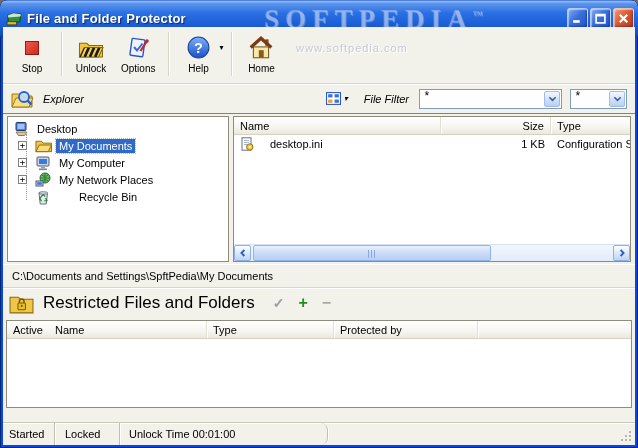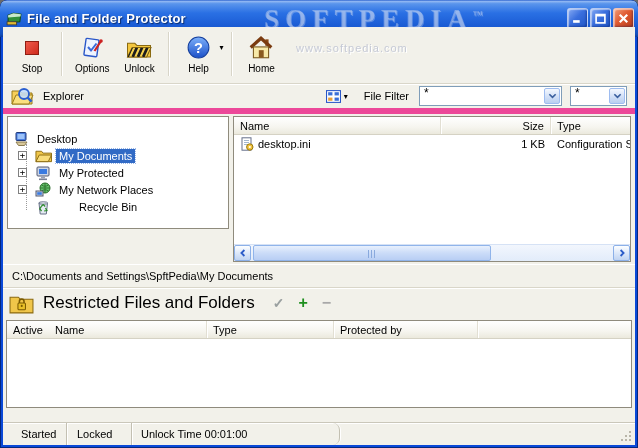--- a/index.html
+++ b/index.html
@@ -38,38 +38,38 @@
   .tbtn { display:flex; flex-direction:column; align-items:center; justify-content:center;
           min-width:46px; height:48px; padding:2px 6px; border:1px solid transparent; border-radius:3px; cursor:default; }
   .tbtn .ticon { height:26px; display:flex; align-items:center; justify-content:center; }
   .tbtn .tlabel { font-size:10px; color:#000; margin-top:2px; }
   .tsep { width:1px; height:44px; background:#d8d5c8; box-shadow:1px 0 0 #fff; margin:0 6px; }
   .stop-sq { width:14px; height:14px; background:linear-gradient(135deg,#ef5a4b,#cf2a1c); border:1px solid #8f1d12; }
   .help-arrow { display:flex; align-items:center; margin:0 2px 14px -2px; font-size:8px; color:#000; }
 
   
   .explorerbar { height:30px; display:flex; align-items:center; padding:0 8px 0 6px;
-                 border-bottom:6px solid #ec4899; box-shadow:inset 0 1px 0 #fff; }
+                 border-bottom:1px solid #ec4899; box-shadow:inset 0 1px 0 #fff;font-style:italic; }
   .explorerbar .eicon { width:26px; height:22px; margin-right:8px; }
   .explorerbar .etitle { font-size:11px; color:#000; }
   .filtergroup { margin-left:auto; display:flex; align-items:center; }
   .viewsbtn { display:flex; align-items:center; gap:3px; padding:2px 3px; border:1px solid transparent; border-radius:2px; margin-right:12px; }
   .viewsbtn .varrow { font-size:8px; color:#000; }
   .ff-label { font-size:11px; margin-right:10px; }
   .combo { height:20px; background:#fff; border:1px solid #7f9db9; display:flex; align-items:flex-start; position:relative; }
   .combo.wide { width:143px; margin-right:8px; }
   .combo.narrow { width:57px; }
   .combo .cval { font-size:12px; padding:0 0 0 4px; line-height:12px; }
   .combo .cbtn { position:absolute; right:1px; top:1px; bottom:1px; width:16px; border:1px solid #9ebcf0; border-radius:2px;
                  background:linear-gradient(180deg,#f4f8fe,#cfdef6 60%,#b9cff0); display:flex; align-items:center; justify-content:center; }
 
   
   .main { height:150px; position:relative; }
   .panel { position:absolute; background:#fff; border:1px solid #8f8b7d; }
-  .treepanel { left:4px; top:2px; width:222px; height:113px; padding-top:13px; overflow:hidden; }
+  .treepanel { left:4px; top:2px; width:222px; height:146px; padding-top:3px; overflow:hidden; }
   .listpanel { left:230px; top:2px; width:398px; height:146px; overflow:hidden; }
 
   .tree { position:relative; }
   .tree-vline { position:absolute; left:18px; top:14px; height:66px; border-left:1px dotted #9a9a9a; }
   .titem { display:flex; align-items:center; height:17px; font-size:11px; position:relative; }
   .titem .ticon16 { width:17px; height:16px; margin-right:4px; flex:0 0 auto; }
   .titem.root { padding-left:5px; }
   .titem.child { padding-left:27px; }
   .titem.leaf { padding-left:27px;gap:20px; }
   .plusbox { position:absolute; left:10px; width:9px; height:9px; background:#fff; border:1px solid #808080;
@@ -80,21 +80,21 @@
   
   .lv-header { display:flex; height:18px; background:linear-gradient(180deg,#ffffff,#f6f5ef 60%,#ebe9dd);
                border-bottom:1px solid #d5d2c4; font-size:11px; color:#000; }
   .lv-header .hc { display:flex; align-items:center; padding:0 6px; border-right:1px solid #e2dfd3; box-shadow:1px 0 0 #fff; }
   .col-name { width:207px; }
   .col-size { width:110px; justify-content:flex-end; text-align:right; }
   .col-type { flex:1; border-right:none !important; }
   .lv-row { display:flex; height:17px; align-items:center; font-size:11px; }
   .lv-row .rc { padding:0 6px; white-space:nowrap; overflow:hidden; }
   .lv-row .rc.col-size { text-align:right; display:flex; justify-content:flex-end; align-items:center; }
-  .namecell { display:flex; align-items:center; gap:4px; }
+  .namecell { display:flex; align-items:center; gap:16px; }
   .ini-icon { width:14px; height:14px; flex:0 0 auto; }
 
   
   .hscroll { position:absolute; left:0; right:0; bottom:0; height:17px; background:linear-gradient(180deg,#f2f6fd,#e2ecfa);
              border-top:1px solid #d6e2f5; display:flex; }
   .sbtn { width:17px; height:16px; border:1px solid #8cb0e8; border-radius:2px;
           background:linear-gradient(180deg,#fdfeff,#d7e4f8 60%,#c0d4f2); display:flex; align-items:center; justify-content:center; }
   .sbtn.right { margin-left:auto; }
   .sthumb { width:238px; height:16px; margin-left:2px; border:1px solid #90b4ea; border-radius:2px;
             background:linear-gradient(180deg,#e8f0fd,#cbdcf8 50%,#b8cef4); position:relative; }
@@ -122,21 +122,21 @@
                border-bottom:1px solid #d5d2c4; font-size:11px; }
   .rt-header .hc2 { display:flex; align-items:center; padding:0 6px; }
   .c-active { width:42px; }
   .c-name { width:158px; border-right:1px solid #e2dfd3; box-shadow:1px 0 0 #fff; }
   .c-type { width:127px; border-right:1px solid #e2dfd3; box-shadow:1px 0 0 #fff; }
   .c-prot { width:144px; border-right:1px solid #e2dfd3; box-shadow:1px 0 0 #fff; }
   .c-fill { flex:1; }
 
   
   .statusbar { height:23px; margin-top:auto; display:flex; align-items:flex-end; font-size:11px;
-               border-top:1px solid #cac7ba; box-shadow:inset 0 1px 0 #fff; position:relative;padding-left:12px; }
+               border-top:1px solid #cac7ba; box-shadow:inset 0 1px 0 #fff; position:relative; }
   .sp { height:100%; display:flex; align-items:center; padding-left:6px; border-right:1px solid #c3c0b2; box-shadow:1px 0 0 #fff; }
   .sp1 { width:52px; } .sp2 { width:65px; padding-left:10px; } .sp3 { width:208px; padding-left:9px;border-radius:7px; } .sp4 { flex:1; border-right:none; }
   .grip { position:absolute; right:2px; bottom:2px; width:13px; height:13px; }
 </style>
 </head>
 <body>
 
 <div class="window">
 
   <div class="wm-brand"><span>SOFTPEDIA</span><sup>™</sup></div>
@@ -176,43 +176,43 @@
     <div class="toolbar">
       <div class="tbtn">
         <span class="ticon">
             <span class="stop-sq"></span>
           </span>
         <span class="tlabel">Stop</span>
       </div>
       <div class="tsep"></div>
       <div class="tbtn">
         <span class="ticon">
-          <svg viewBox="0 0 24 24" width="24" height="24">
-            <rect x="5" y="3" width="13" height="17" rx="1" transform="rotate(8 11 11)" fill="#eef4ff" stroke="#2a57c8" stroke-width="1.4"></rect>
-            <path d="M8 11 l3 3.5 5.5 -7" stroke="#3a6ad8" stroke-width="2" fill="none"></path>
-            <path d="M21 5 l-6.5 10" stroke="#cc2222" stroke-width="2.2"></path>
-              <circle cx="21" cy="5" r="1.8" fill="#cc2222"></circle>
-          </svg>
-        </span>
-        <span class="tlabel">Options</span>
-      </div>
-      <div class="tbtn">
-        <span class="ticon">
           <svg viewBox="0 0 26 22" width="28" height="23">
             <path d="M2 7 h7 l2 2 h13 v11 H2z" fill="#f3c63f" stroke="#8a6a10"></path>
             <path d="M2 20 L6.5 11 h18 l-4.2 9z" fill="#f7d34f" stroke="#8a6a10"></path>
             <clipPath id="uc">
                 <path d="M2 20 L6.5 11 h18 l-4.2 9z"></path>
               </clipPath>
             <g clip-path="url(#uc)">
                 <path d="M6 11 l-4 9 M11 11 l-4 9 M16 11 l-4 9 M21 11 l-4 9 M26 11 l-4 9" stroke="#1d1d1d" stroke-width="2.6"></path>
               </g>
           </svg>
         </span>
         <span class="tlabel">Unlock</span>
+      </div>
+      <div class="tbtn">
+        <span class="ticon">
+          <svg viewBox="0 0 24 24" width="24" height="24">
+            <rect x="5" y="3" width="13" height="17" rx="1" transform="rotate(8 11 11)" fill="#eef4ff" stroke="#2a57c8" stroke-width="1.4"></rect>
+            <path d="M8 11 l3 3.5 5.5 -7" stroke="#3a6ad8" stroke-width="2" fill="none"></path>
+            <path d="M21 5 l-6.5 10" stroke="#cc2222" stroke-width="2.2"></path>
+              <circle cx="21" cy="5" r="1.8" fill="#cc2222"></circle>
+          </svg>
+        </span>
+        <span class="tlabel">Options</span>
       </div>
       <div class="tsep"></div>
       <div class="tbtn">
         <span class="ticon">
           <svg viewBox="0 0 24 24" width="25" height="25">
             <defs>
                 <linearGradient id="hg" x1="0" y1="0" x2="0" y2="1">
                   <stop offset="0" stop-color="#7db0fa"></stop>
                   <stop offset="1" stop-color="#1b50c8"></stop>
                 </linearGradient>
@@ -308,21 +308,21 @@
           <div class="titem child">
             <span class="plusbox">+</span>
             <span class="ticon16">
               <svg viewBox="0 0 16 16" width="16" height="16">
                 <rect x="2" y="2" width="12" height="9" rx="1" fill="#cdd6e8" stroke="#555a70"></rect>
                 <rect x="4" y="4" width="8" height="5" fill="#3a7ae0"></rect>
                 <rect x="6" y="11.5" width="4" height="1.8" fill="#9aa0b4"></rect>
                 <rect x="4" y="13.5" width="8" height="1.6" fill="#7a8096"></rect>
               </svg>
             </span>
-            <span class="tlabel2">My Protected</span>
+            <span class="tlabel2">My Computer</span>
           </div>
           <div class="titem child">
             <span class="plusbox">+</span>
             <span class="ticon16">
               <svg viewBox="0 0 16 16" width="16" height="16">
                 <circle cx="10" cy="6" r="5" fill="#63c06a" stroke="#2a6a2a"></circle>
                 <path d="M5.2 6 h9.6 M10 1.2 v9.6 M6.6 3 c2 1.6 4.8 1.6 6.8 0 M6.6 9 c2 -1.6 4.8 -1.6 6.8 0" stroke="#2a6a2a" fill="none" stroke-width="0.8"></path>
                 <rect x="1" y="9" width="7" height="5" fill="#cdd6e8" stroke="#555a70"></rect>
                 <rect x="2.2" y="10.2" width="4.6" height="2.6" fill="#3a7ae0"></rect>
               </svg>

